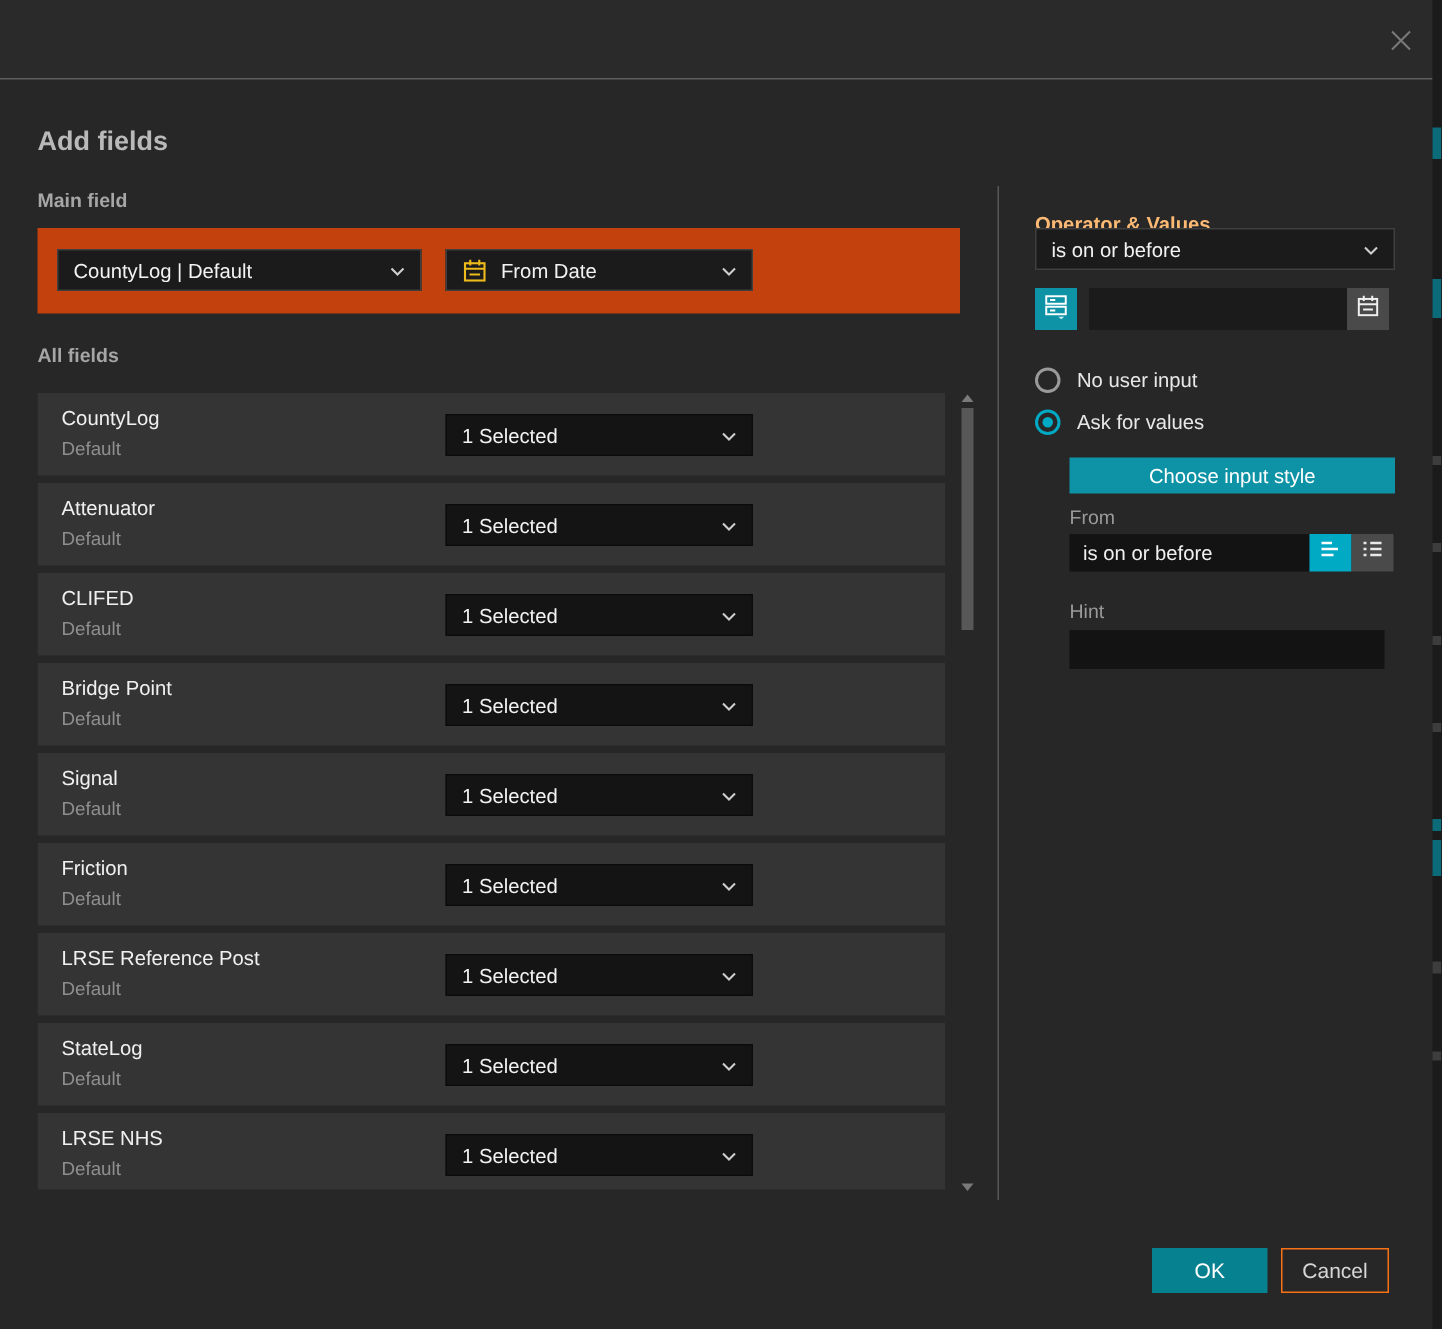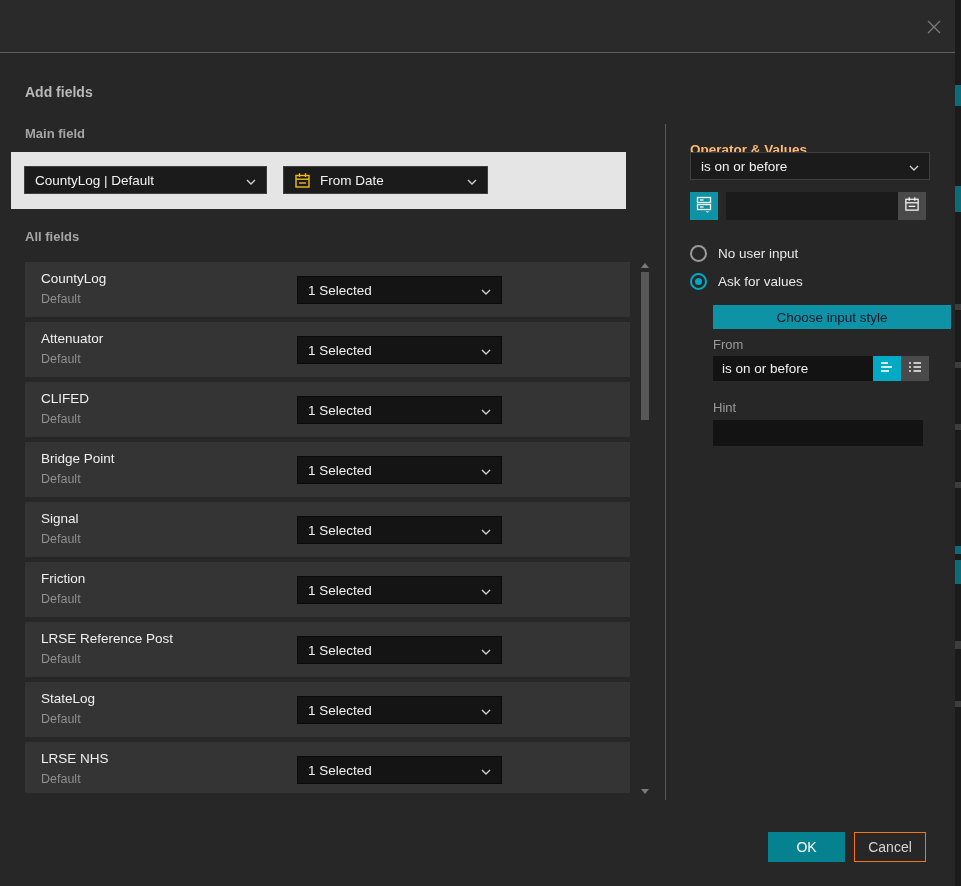--- a/index.html
+++ b/index.html
@@ -7,24 +7,24 @@
     position:relative;width:961px;height:886px;overflow:hidden;
     background:#272727;
     font-family:"Liberation Sans","DejaVu Sans",sans-serif;
     -webkit-font-smoothing:antialiased;
   }
   
   .titlebar{position:absolute;left:0;top:0;width:955px;height:52px;background:#2a2a2a;border-bottom:1px solid #5e5e5e;}
   .title{position:absolute;left:25px;top:16px;font-size:16px;font-weight:600;color:#e3e3e3;letter-spacing:.2px;}
   .close-btn{position:absolute;right:12px;top:18px;width:18px;height:18px;cursor:pointer;opacity:.8;}
   
-  .h-add{position:absolute;left:25px;top:84px;font-size:14px;font-weight:700;color:#b9b9b9;}
+  .h-add{position:absolute;left:25px;top:84px;font-size:18px;font-weight:700;color:#b9b9b9;}
   .h-sub{position:absolute;font-size:13px;font-weight:700;color:#a6a6a6;}
   
-  .main-panel{position:absolute;left:11px;top:152px;width:615px;height:57px;background:#e5e5e5;}
+  .main-panel{position:absolute;left:25px;top:152px;width:615px;height:57px;background:#c2410c;}
   .dd{
     position:absolute;height:28px;background:#1b1b1b;border:1px solid #3f3f3f;
     display:flex;align-items:center;box-sizing:border-box;padding:0 10px;cursor:pointer;
   }
   .dd .dd-text{color:#f2f2f2;font-size:13.5px;flex:1;white-space:nowrap;overflow:hidden;}
   .dd .chev{flex:none;margin-left:6px;}
   .dd .lead-icon{flex:none;margin-right:9px;display:flex;}
   
   .list{position:absolute;left:25px;top:262px;width:605px;height:531px;overflow:hidden;}
   .row{position:relative;width:605px;height:55px;margin-bottom:5px;background:#343434;}
@@ -44,21 +44,21 @@
   .sq-btn{position:absolute;width:28px;height:28px;display:flex;align-items:center;justify-content:center;cursor:pointer;box-sizing:border-box;}
   .valueset-btn{left:690px;top:192px;background:var(--accent);}
   .date-input{position:absolute;left:726px;top:192px;width:172px;height:28px;background:#1b1b1b;border:none;box-sizing:border-box;color:#f0f0f0;font-size:13px;padding:0 8px;outline:none;font-family:inherit;}
   .calendar-btn{left:898px;top:192px;background:#4a4a4a;}
   
   .radio-row{position:absolute;left:690px;display:flex;align-items:center;cursor:pointer;}
   .radio-circle{width:13px;height:13px;border-radius:50%;border:2px solid #9a9a9a;margin-right:11px;position:relative;flex:none;}
   .radio-row.selected .radio-circle{border-color:var(--accent-bright);}
   .radio-row.selected .radio-circle::after{content:"";position:absolute;left:3px;top:3px;width:7px;height:7px;border-radius:50%;background:var(--accent-bright);}
   .radio-label{color:#e8e8e8;font-size:13.5px;}
-  .choose-btn{position:absolute;left:713px;top:305px;width:238px;height:24px;background:var(--accent);border:none;color:#0f172a;font-size:13.5px;font-family:inherit;cursor:pointer;display:flex;align-items:center;justify-content:center;}
+  .choose-btn{position:absolute;left:713px;top:305px;width:217px;height:24px;background:var(--accent);border:none;color:#ffffff;font-size:13.5px;font-family:inherit;cursor:pointer;display:flex;align-items:center;justify-content:center;}
   .mini-label{position:absolute;color:#9a9a9a;font-size:13px;}
   .text-input{position:absolute;background:#131313;border:none;color:#f0f0f0;font-size:13.5px;padding:0 9px;box-sizing:border-box;outline:none;font-family:inherit;}
   .style-btn{width:28px;height:25px;}
   .style-btn.active{background:var(--accent-bright);}
   .style-btn.inactive{background:#4a4a4a;}
   
   .ok-btn{position:absolute;left:768px;top:832px;width:77px;height:30px;background:var(--ok);border:none;color:#fff;font-size:14px;font-family:inherit;cursor:pointer;}
   .cancel-btn{position:absolute;left:854px;top:832px;width:72px;height:30px;background:transparent;border:1px solid #f97316;color:#d6d6d6;font-size:14px;font-family:inherit;cursor:pointer;box-sizing:border-box;}
   
   .edge-strip{position:absolute;right:0;top:0;width:6px;height:886px;background:#1b1b1b;}

